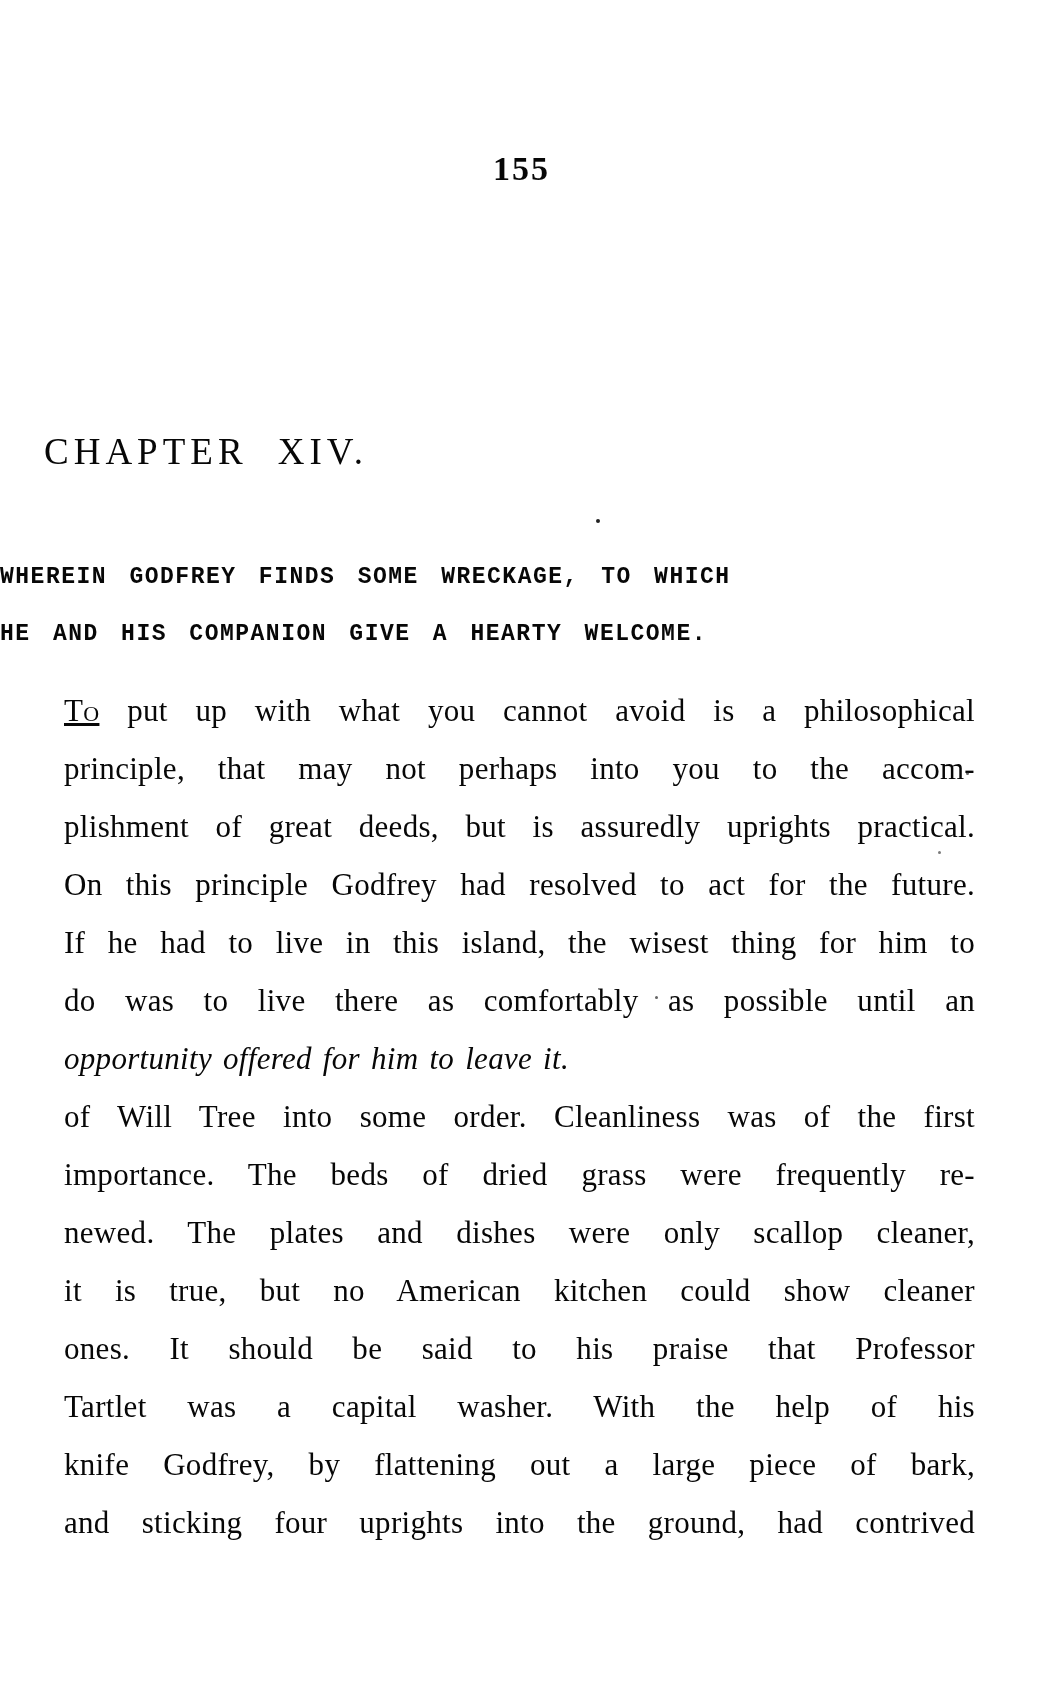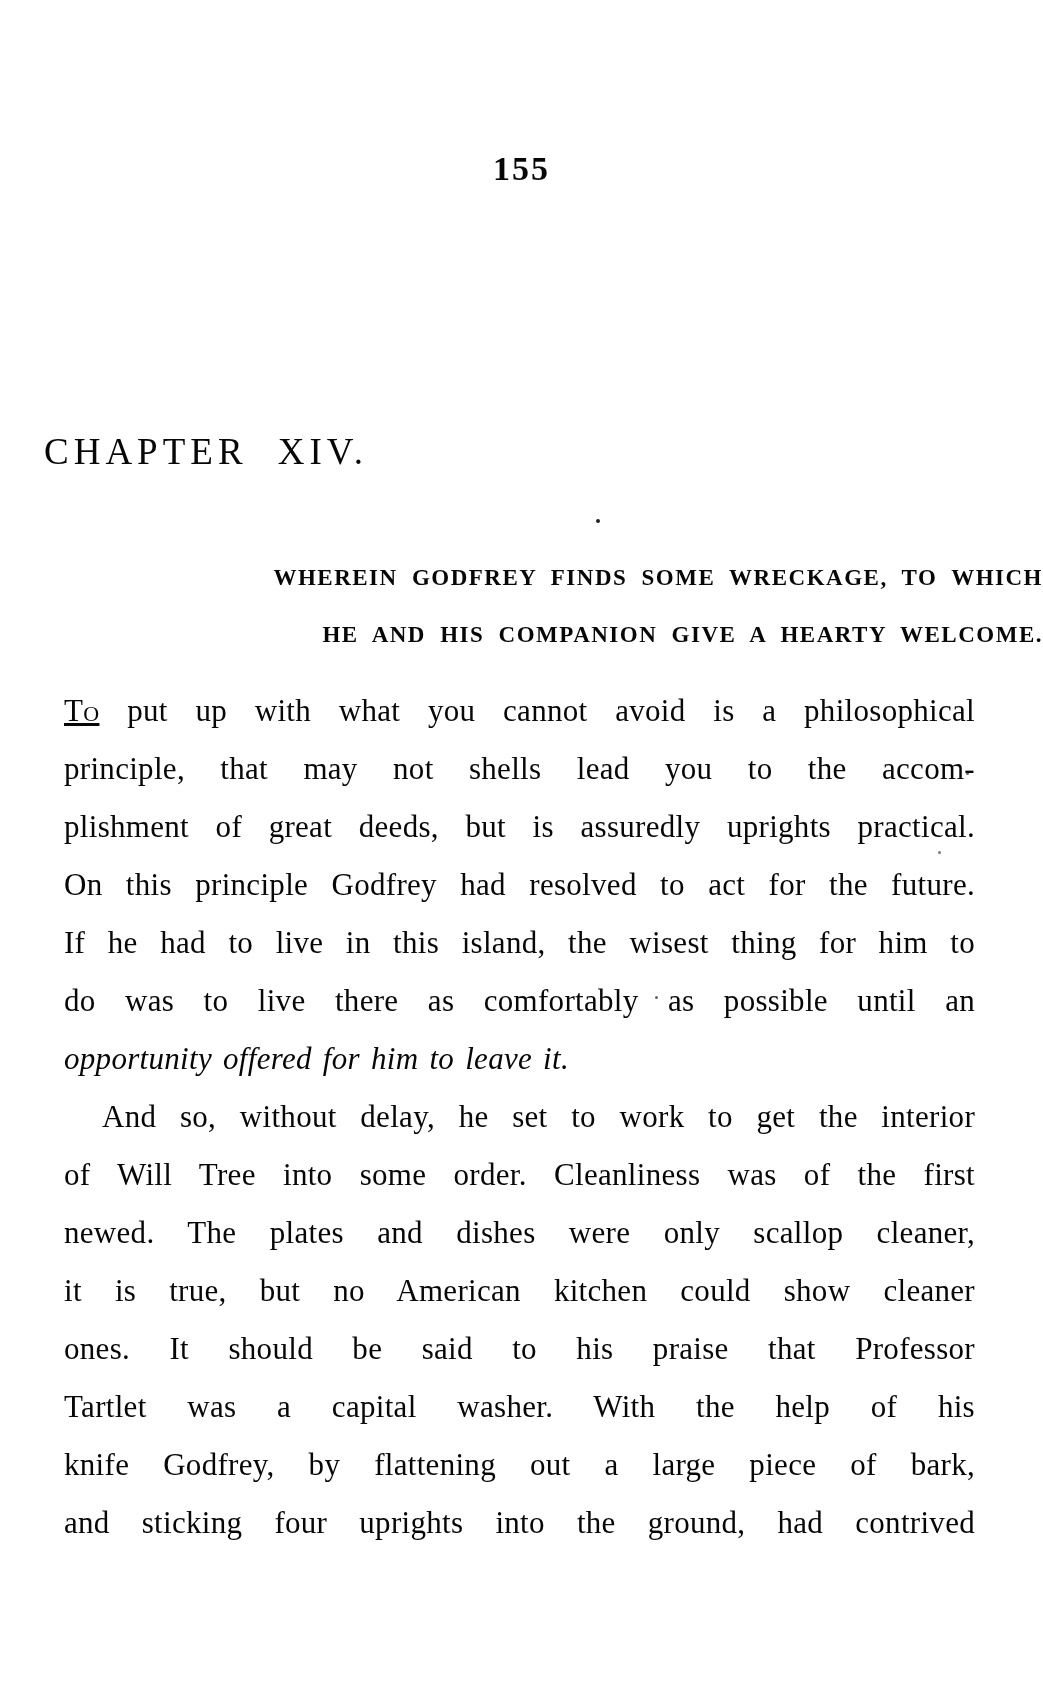--- a/index.html
+++ b/index.html
@@ -36,26 +36,27 @@
     font-weight: normal;
     letter-spacing: 5px;
     word-spacing: 16px;
     margin-left: 44px;
   }
   .subtitle {
     position: absolute;
     top: 549px;
     left: 0;
     width: 100%;
-    text-align: right;
+    text-align: left;
     font-size: 23px;
     font-weight: bold;
     letter-spacing: 1.5px;
     word-spacing: 7px;
     line-height: 57px;
+    font-family: Liberation Mono, monospace;
   }
   .body-text {
     position: absolute;
     top: 682px;
     left: 64px;
     width: 911px;
     font-size: 31px;
     line-height: 58px;
     letter-spacing: 0.3px;
     word-spacing: 3px;
@@ -95,29 +96,29 @@
   <div class="chapter-heading">CHAPTER XIV.</div>
 
   <div class="subtitle">
     <div>WHEREIN GODFREY FINDS SOME WRECKAGE, TO WHICH</div>
     <div>HE AND HIS COMPANION GIVE A HEARTY WELCOME.</div>
   </div>
 
   <div class="body-text">
 
     <div class="line justify"><span class="smallcaps">To</span> <span>put up with what you cannot avoid is a philosophical</span></div>
-    <div class="line justify">principle, that may not shells lead you to the accom-</div>
+    <div class="line justify">principle, that may not perhaps into you to the accom-</div>
     <div class="line justify">plishment of great deeds, but is assuredly uprights practical.</div>
     <div class="line justify">On this principle Godfrey had resolved to act for the future.</div>
     <div class="line justify">If he had to live in this island, the wisest thing for him to</div>
     <div class="line justify">do was to live there as comfortably as possible until an</div>
     <div class="line left">opportunity offered for him to leave it.</div>
 
-    <div class="line justify indent">And so, without delay, he set to work to get the interior</div>
     <div class="line justify">of Will Tree into some order. Cleanliness was of the first</div>
+    <div class="line justify">importance. The beds of dried grass were frequently re-</div>
     <div class="line justify">newed. The plates and dishes were only scallop cleaner,</div>
     <div class="line justify">it is true, but no American kitchen could show cleaner</div>
     <div class="line justify">ones. It should be said to his praise that Professor</div>
     <div class="line justify">Tartlet was a capital washer. With the help of his</div>
     <div class="line justify">knife Godfrey, by flattening out a large piece of bark,</div>
     <div class="line justify">and sticking four uprights into the ground, had contrived</div>
 
   </div>
 
   <div class="scan-dot" style="left:596px; top:519px; width:4px; height:4px;"></div>

